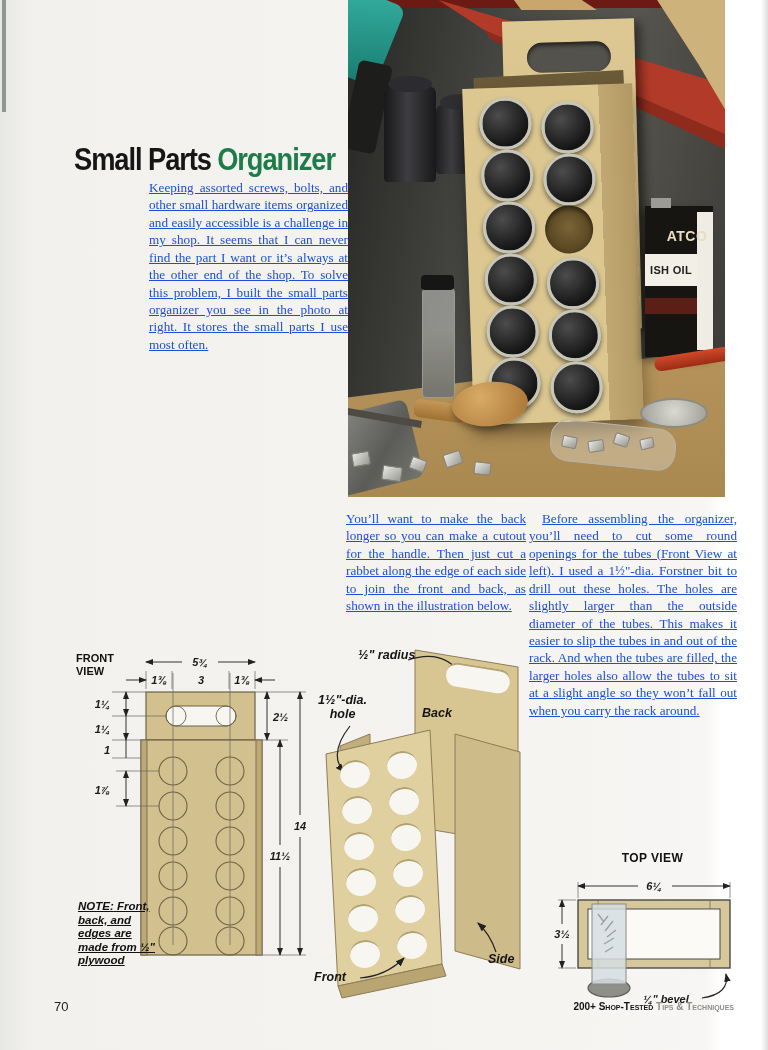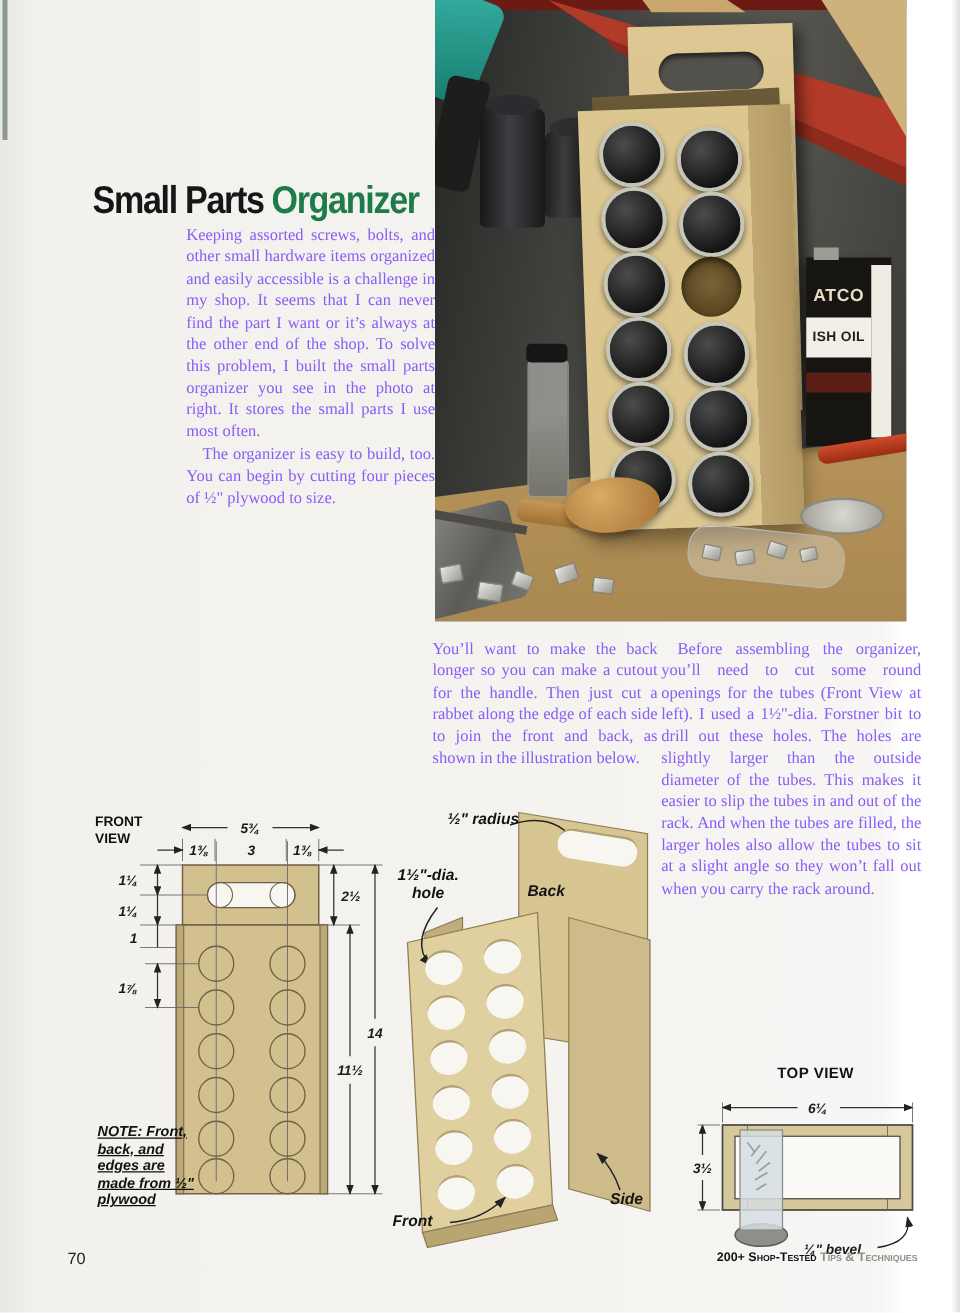--- a/index.html
+++ b/index.html
@@ -8,21 +8,21 @@
     font-family:"Liberation Serif","DejaVu Serif",serif;
     background:linear-gradient(90deg,#e7e7e3 0,#f2f1ee 4%,#f4f3f0 55%,#f7f6f4 92%,#ffffff 94%);
   }
   .abs{position:absolute;}
   
   .headline{left:74px;top:142px;font-family:"Liberation Sans","DejaVu Sans",sans-serif;
     font-size:31px;font-weight:700;letter-spacing:-1.2px;color:#161616;white-space:nowrap;
     transform:scaleX(.88);transform-origin:left top;}
   .headline .green{color:#1e7c4b;margin-left:7px;}
   
-  .col{font-size:13.2px;line-height:1.32;text-align:justify;color:#8b5cf6;}
+  .col{font-size:13.2px;line-height:1.32;text-align:justify;color:#1d4ed8;text-decoration:underline;}
   .col p{margin:0 0 1px 0;}
   .col p.ind{text-indent:13px;}
   .col1{left:149px;top:179px;width:199px;}
   .col2{left:346px;top:510px;width:180px;}
   .col3{left:529px;top:510px;width:208px;}
   
   .photo{left:348px;top:0;width:377px;height:497px;background:#3c3c3a;overflow:hidden;}
   .photo .wall{position:absolute;inset:0;background:linear-gradient(100deg,#262624 0%,#4a4a47 40%,#57554f 62%,#3a3936 100%);}
   .photo .maroon{position:absolute;left:0;top:0;width:100%;height:8px;background:#6e1a14;}
   .photo .redshelf{position:absolute;inset:0;background:#b13a28;
@@ -62,21 +62,21 @@
   .awl-shaft{position:absolute;left:-6px;top:414px;width:80px;height:7px;background:#4e4a44;transform:rotate(10deg);}
   .tube-spill{position:absolute;left:202px;top:424px;width:124px;height:40px;border:1px solid #b5b5ad;border-radius:18px;
     background:rgba(232,233,228,.35);transform:rotate(6deg);}
   .nut{position:absolute;background:linear-gradient(135deg,#e8e8e4,#9a9a94);border:1px solid #85857e;border-radius:2px;}
   .lid{position:absolute;left:292px;top:398px;width:64px;height:26px;border-radius:50%;
     background:radial-gradient(circle at 50% 45%,#d9d9d2,#9e9e96);border:2px solid #8b8b82;}
   
   .can{position:absolute;left:297px;top:206px;width:68px;height:151px;background:#171512;box-shadow:-4px 4px 8px rgba(0,0,0,.4);}
   .can .ctop{position:absolute;left:6px;top:-8px;width:20px;height:10px;background:#9c9c94;}
   .can .label-strip{position:absolute;right:0;top:6px;width:16px;height:138px;background:#efece4;}
-  .can .atco{position:absolute;left:2px;top:22px;width:48px;color:#e8ddc2;font-family:"Liberation Sans",sans-serif;
+  .can .atco{position:absolute;left:18px;top:22px;width:48px;color:#e8ddc2;font-family:"Liberation Sans",sans-serif;
     font-weight:700;font-size:14px;text-align:center;letter-spacing:.5px;}
   .can .ishoil{position:absolute;left:0;top:48px;width:52px;height:32px;background:#f2efe7;color:#21201c;
     font-family:"Liberation Sans",sans-serif;font-weight:700;font-size:11px;text-align:center;line-height:32px;letter-spacing:.3px;}
   .can .redline{position:absolute;left:0;top:92px;width:52px;height:16px;background:#5b1f17;}
   .redtool{position:absolute;left:306px;top:352px;width:78px;height:14px;background:linear-gradient(180deg,#cf4a2a,#9c2c14);border-radius:7px;transform:rotate(-9deg);}
   
   .fv-label{left:76px;top:652px;font-family:"Liberation Sans",sans-serif;font-weight:700;font-size:11px;line-height:1.15;color:#111;}
   .note{left:78px;top:900px;width:84px;font-family:"Liberation Sans",sans-serif;font-style:italic;font-weight:700;
     font-size:11.5px;line-height:1.18;color:#111;text-decoration:underline;}
   .dt{font:italic 600 11px "Liberation Sans","DejaVu Sans",sans-serif;fill:#1a1a1a;}
@@ -107,21 +107,20 @@
 
   <div class="abs corner-bar"></div>
   <div class="abs right-edge"></div>
 
   <div class="abs headline">
     <span>Small Parts</span><span class="green">Organizer</span>
   </div>
 
   <div class="abs col col1">
     <p>Keeping assorted screws, bolts, and other small hardware items organized and easily accessible is a challenge in my shop. It seems that I can never find the part I want or it’s always at the other end of the shop. To solve this problem, I built the small parts organizer you see in the photo at right. It stores the small parts I use most often.</p>
-    <p class="ind">The organizer is easy to build, too. You can begin by cutting four pieces of ½" plywood to size.</p>
   </div>
 
   <div class="abs photo">
     <div class="wall"></div>
     <div class="maroon"></div>
     <div class="redshelf"></div>
     <div class="redshelf2"></div>
     <div class="woodtop1"></div>
     <div class="woodtop2"></div>
     <div class="drill"></div>

